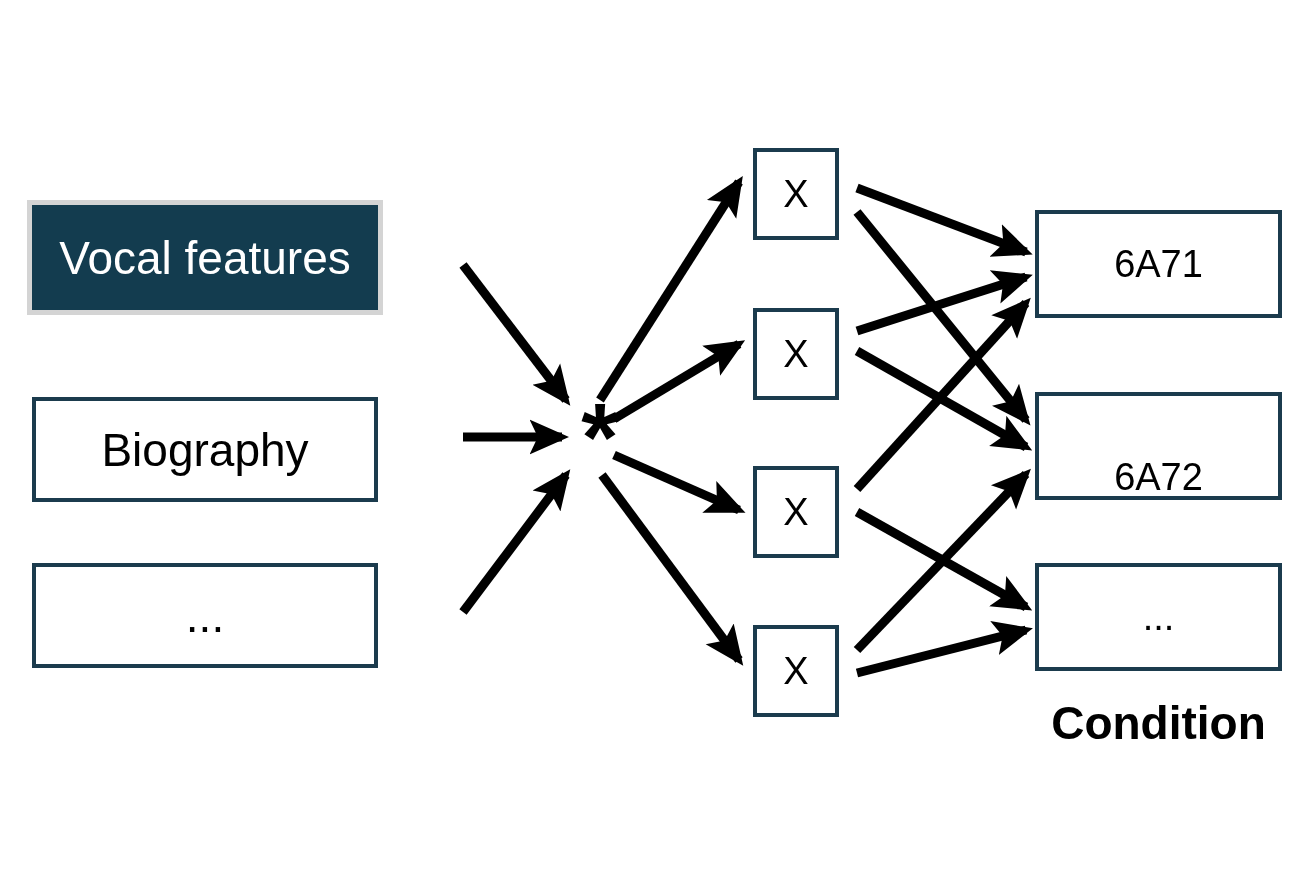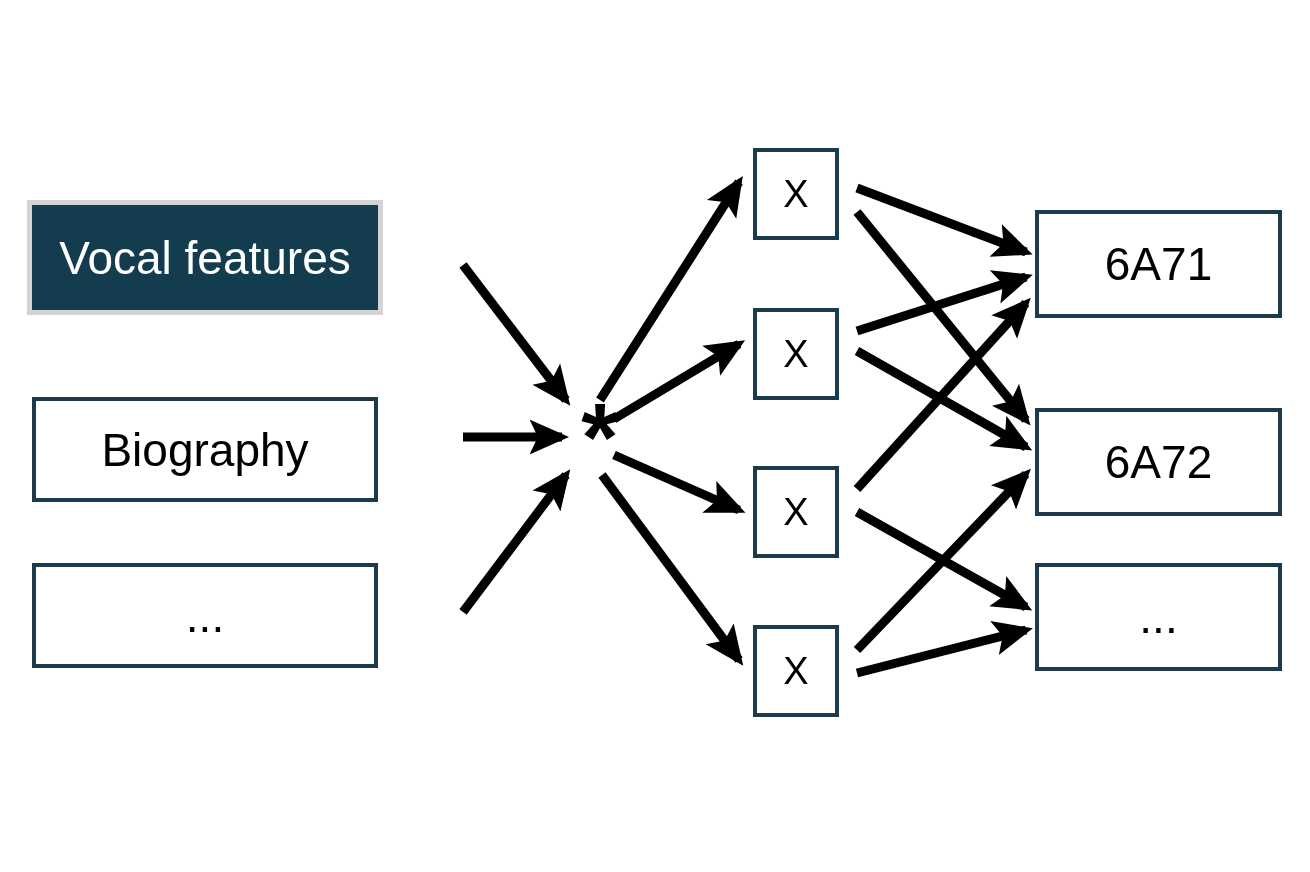--- a/index.html
+++ b/index.html
@@ -84,24 +84,24 @@
   #x-box-1 { top: 148px; }
   #x-box-2 { top: 308px; }
   #x-box-3 { top: 466px; }
   #x-box-4 { top: 625px; }
 
   
   .cond-box {
     left: 1035px;
     width: 247px;
     height: 108px;
-    font-size: 46px;
+    font-size: 38px;
   }
   #cond-box-1 { top: 210px; }
-  #cond-box-2 { top: 408px; }
+  #cond-box-2 { top: 392px; align-items: flex-end; }
   #cond-box-3 { top: 563px; }
 
   #condition-label {
     position: absolute;
     left: 1035px;
     top: 698px;
     width: 247px;
     text-align: center;
     font-family: "Liberation Sans", sans-serif;
     font-size: 46px;
@@ -184,14 +184,15 @@
   </div>
 
   <div class="box cond-box" id="cond-box-2">
     <span>6A72</span>
   </div>
 
   <div class="box cond-box" id="cond-box-3">
     <span>...</span>
   </div>
 
+  <div id="condition-label">Condition</div>
 
 </div>
 
 </body></html>

